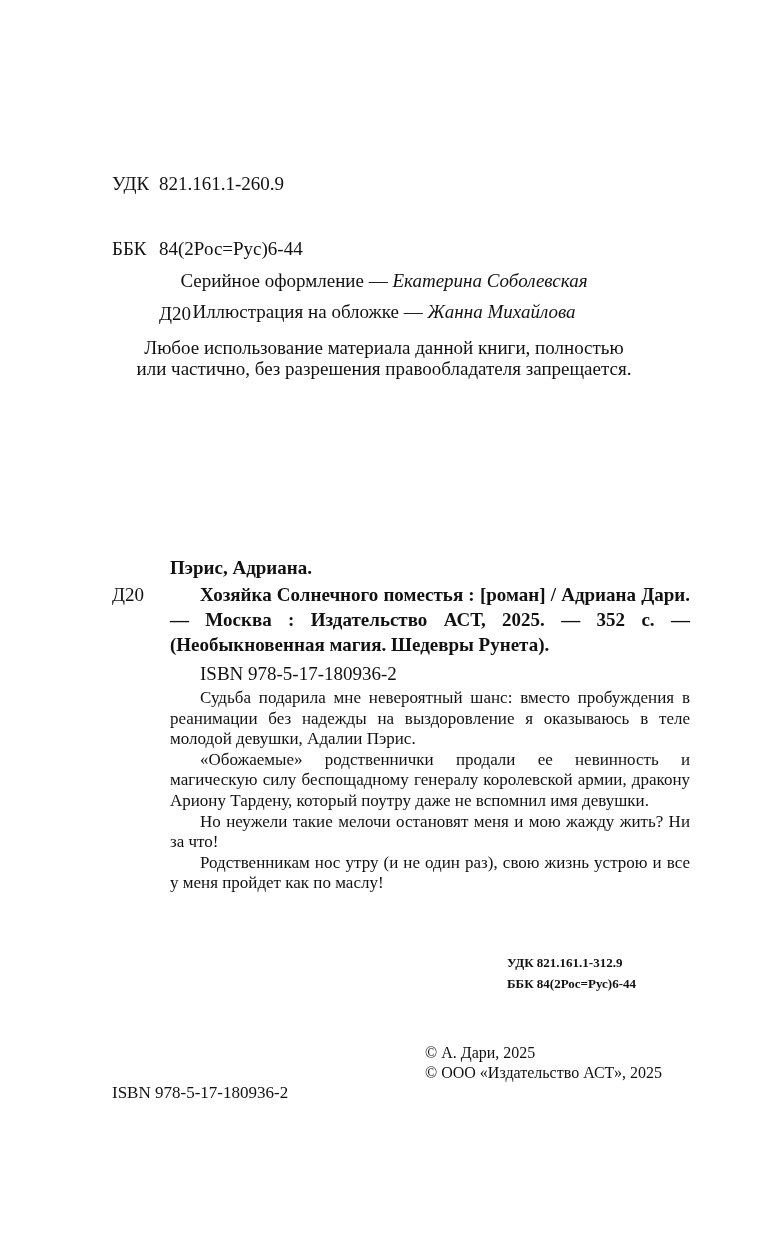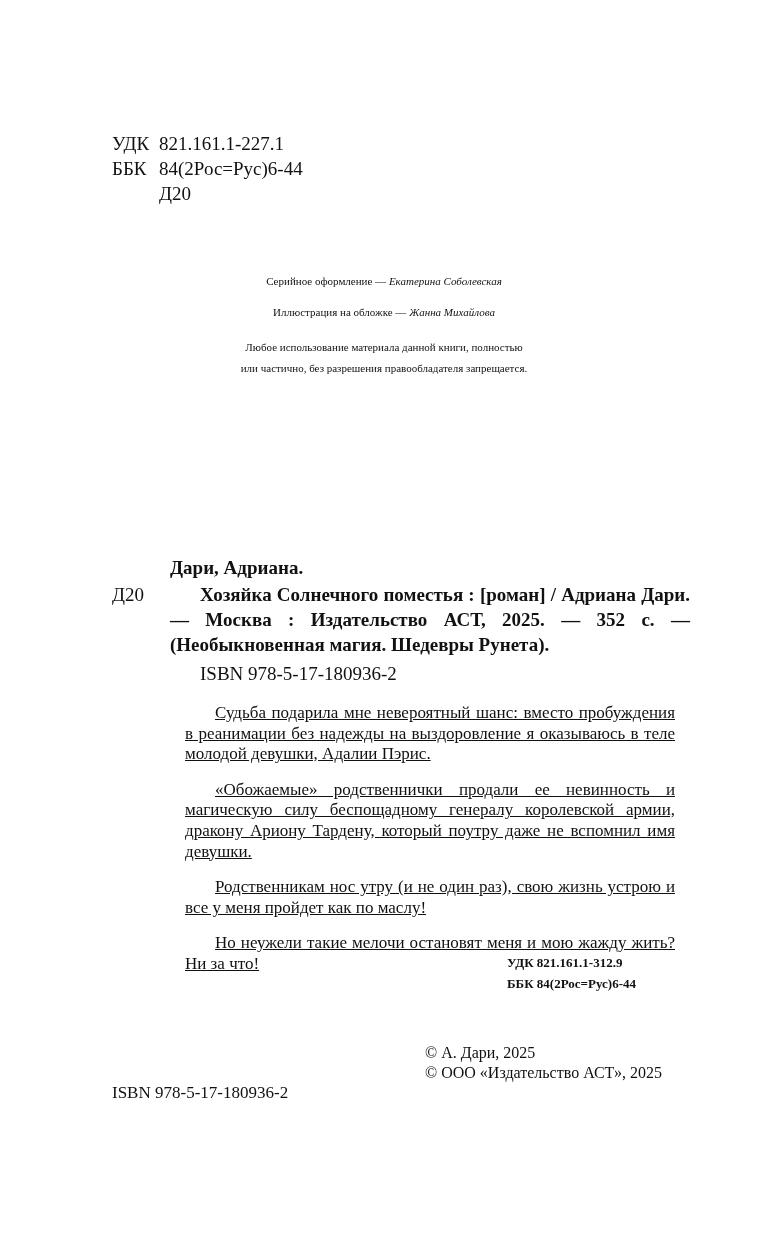--- a/index.html
+++ b/index.html
@@ -17,30 +17,30 @@
     }
     .abs { position: absolute; }
 
     
     .class-block {
       left: 112px;
       top: 131px;
       font-size: 19px;
       line-height: 25px;
     }
-    .class-row { display: flex; white-space: nowrap; }
+    .class-row { display: flex; white-space: nowrap; margin-top: 40px; }
     .class-key { width: 47px; }
     .class-indent { padding-left: 47px; }
 
     
     .credits {
       left: 0;
       width: 768px;
       text-align: center;
-      font-size: 11px;
+      font-size: 19px;
       line-height: 22px;
     }
     .credits i { font-style: italic; }
     .credit-1 { top: 270px; }
     .credit-2 { top: 301px; text-align: center; }
     .credit-3 { top: 337px; line-height: 21px; }
 
     
     .biblio {
       left: 0;
@@ -80,23 +80,22 @@
     
     .annotation {
       left: 170px;
       top: 688px;
       width: 520px;
       font-size: 17px;
       line-height: 20.6px;
       text-align: justify;
     }
     .annotation p {
-      margin: 15px;
+      margin: 0;
       text-indent: 30px;
-      text-decoration: underline;
     }
 
     
     .class-right {
       left: 507px;
       top: 952px;
       font-size: 13px;
       line-height: 21px;
       font-weight: bold;
       white-space: nowrap;
@@ -117,21 +116,21 @@
       line-height: 20px;
       white-space: nowrap;
     }
   </style>
 </head>
 <body>
 
 <div class="abs class-block">
   <div class="class-row">
     <span class="class-key">УДК</span>
-    <span>821.161.1-227.1</span>
+    <span>821.161.1-260.9</span>
   </div>
   <div class="class-row">
     <span class="class-key">ББК</span>
     <span>84(2Рос=Рус)6-44</span>
   </div>
   <div class="class-row class-indent">
     <span>Д20</span>
   </div>
 </div>
 
@@ -140,31 +139,31 @@
 </div>
 <div class="abs credits credit-2">
   <span>Иллюстрация на обложке — </span><i>Жанна Михайлова</i>
 </div>
 <div class="abs credits credit-3">
   <div>Любое использование материала данной книги, полностью</div>
   <div>или частично, без разрешения правообладателя запрещается.</div>
 </div>
 
 <div class="abs biblio">
-  <div class="author">Дари, Адриана.</div>
+  <div class="author">Пэрис, Адриана.</div>
   <div class="code-left">Д20</div>
   <div class="entry">Хозяйка Солнечного поместья : [роман] / Адриана Дари. — Москва : Издательство АСТ, 2025. — 352 с. — (Необыкновенная магия. Шедевры Рунета).</div>
   <div class="isbn-inner">ISBN 978-5-17-180936-2</div>
 </div>
 
 <div class="abs annotation">
   <p>Судьба подарила мне невероятный шанс: вместо пробуждения в реанимации без надежды на выздоровление я оказываюсь в теле молодой девушки, Адалии Пэрис.</p>
   <p>«Обожаемые» родственнички продали ее невинность и магическую силу беспощадному генералу королевской армии, дракону Ариону Тардену, который поутру даже не вспомнил имя девушки.</p>
+  <p>Но неужели такие мелочи остановят меня и мою жажду жить? Ни за что!</p>
   <p>Родственникам нос утру (и не один раз), свою жизнь устрою и все у меня пройдет как по маслу!</p>
-  <p>Но неужели такие мелочи остановят меня и мою жажду жить? Ни за что!</p>
 </div>
 
 <div class="abs class-right">
   <div>УДК 821.161.1-312.9</div>
   <div>ББК 84(2Рос=Рус)6-44</div>
 </div>
 
 <div class="abs isbn-footer">ISBN 978-5-17-180936-2</div>
 <div class="abs copyrights">
   <div>© А. Дари, 2025</div>

